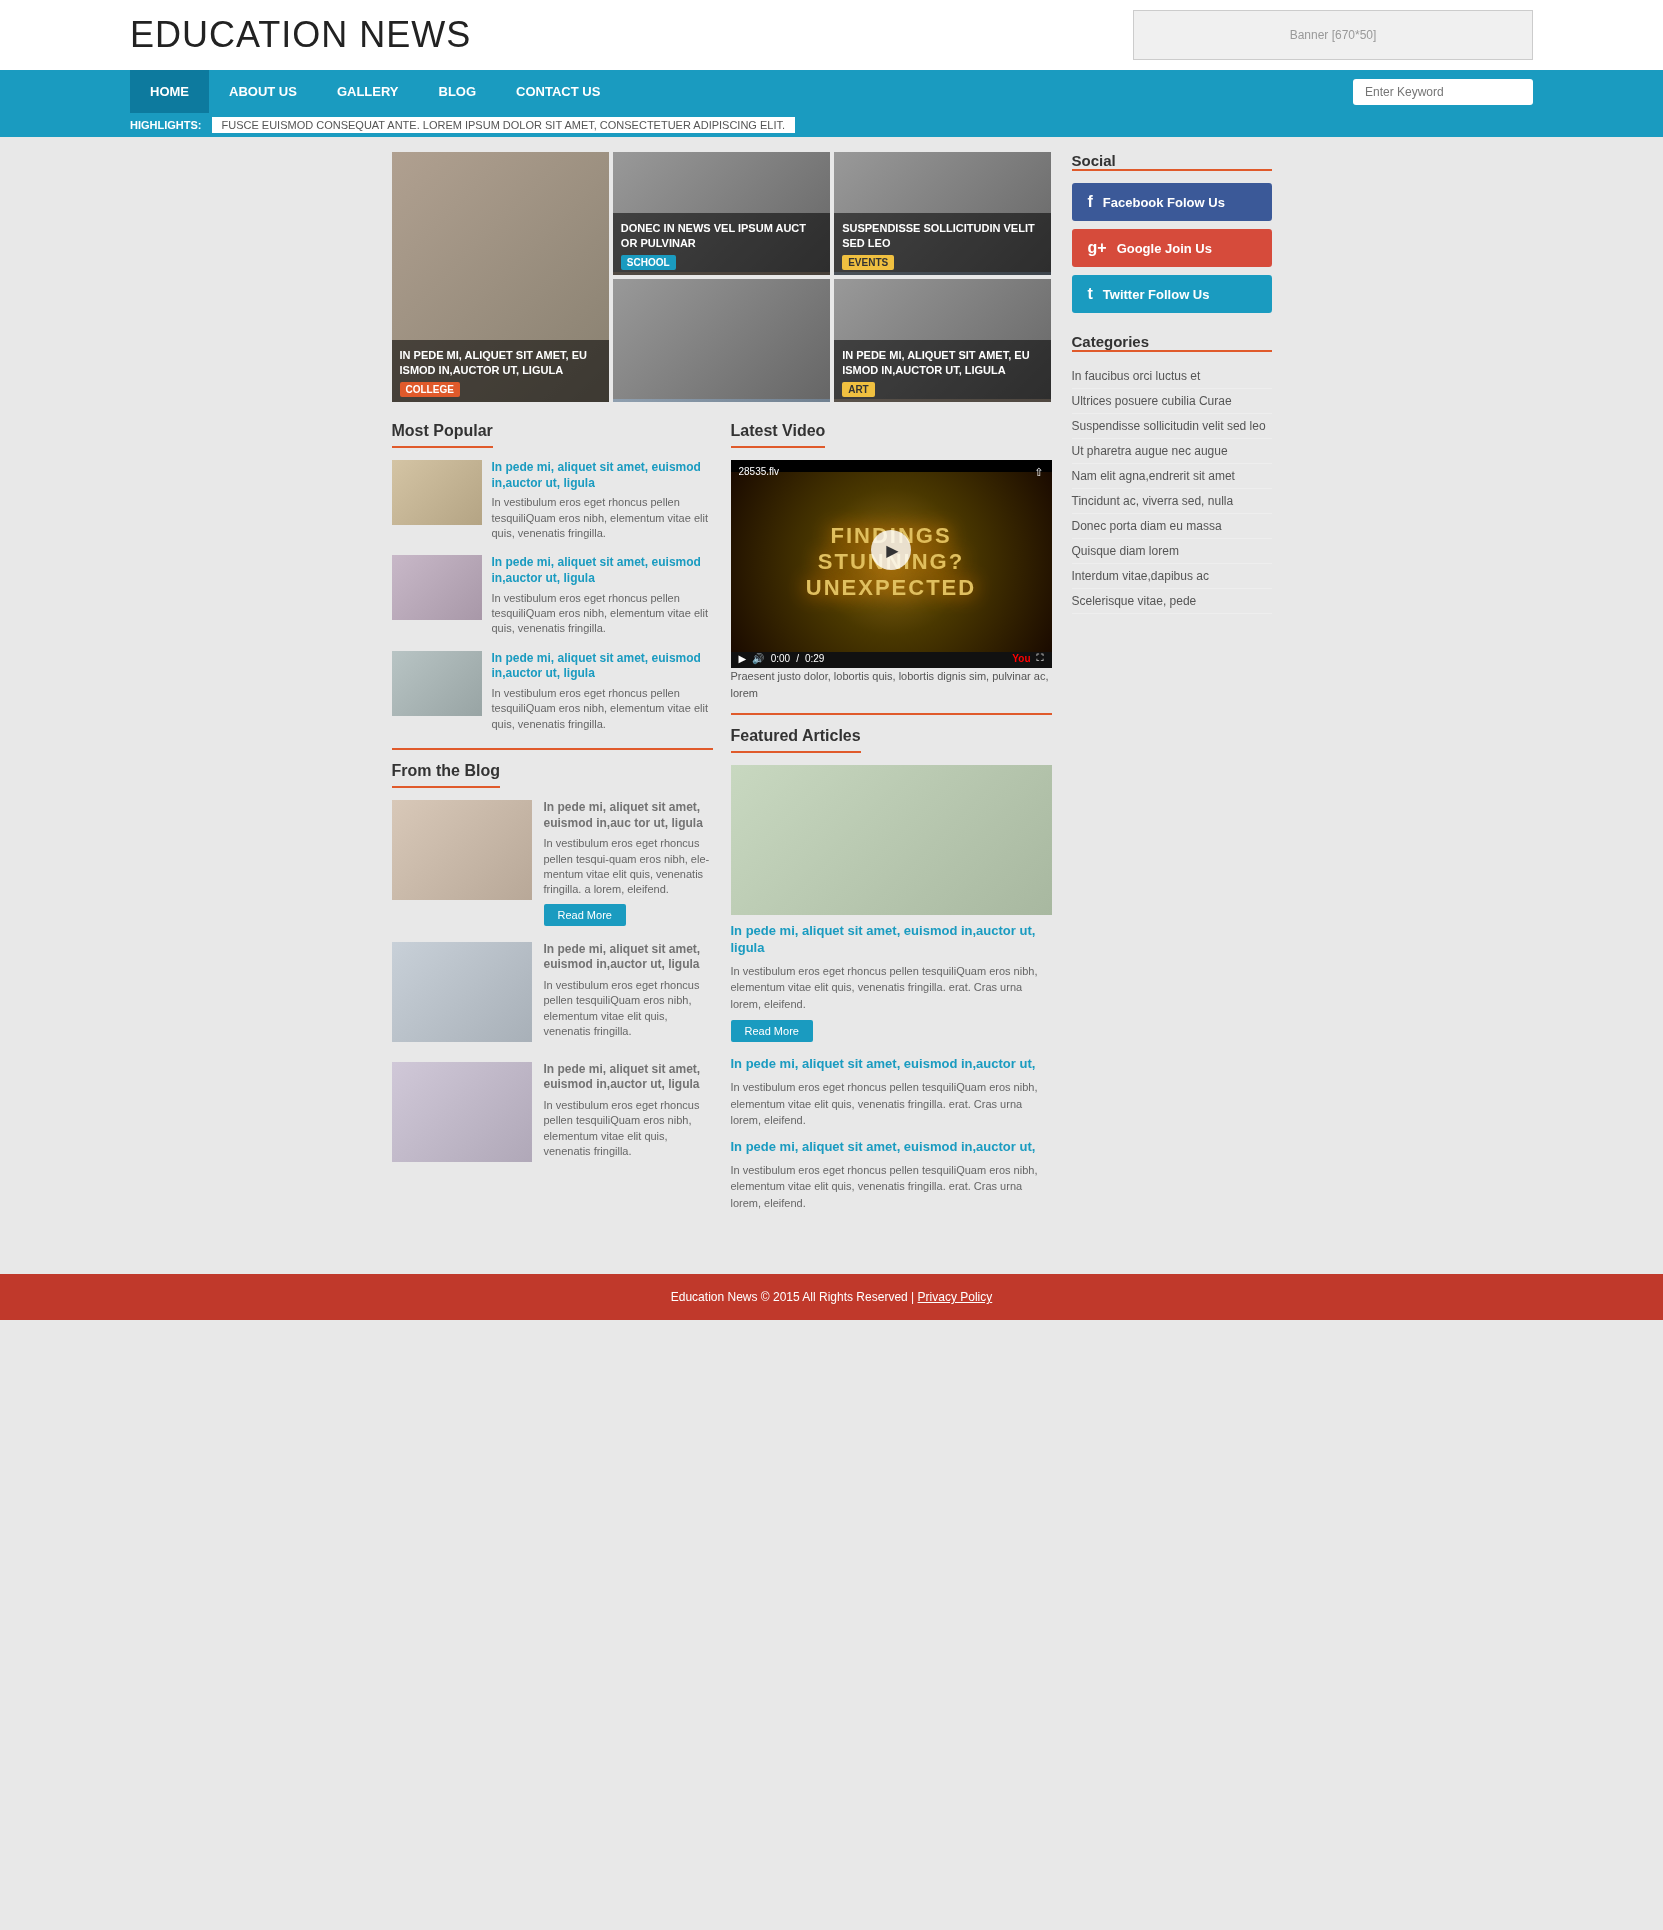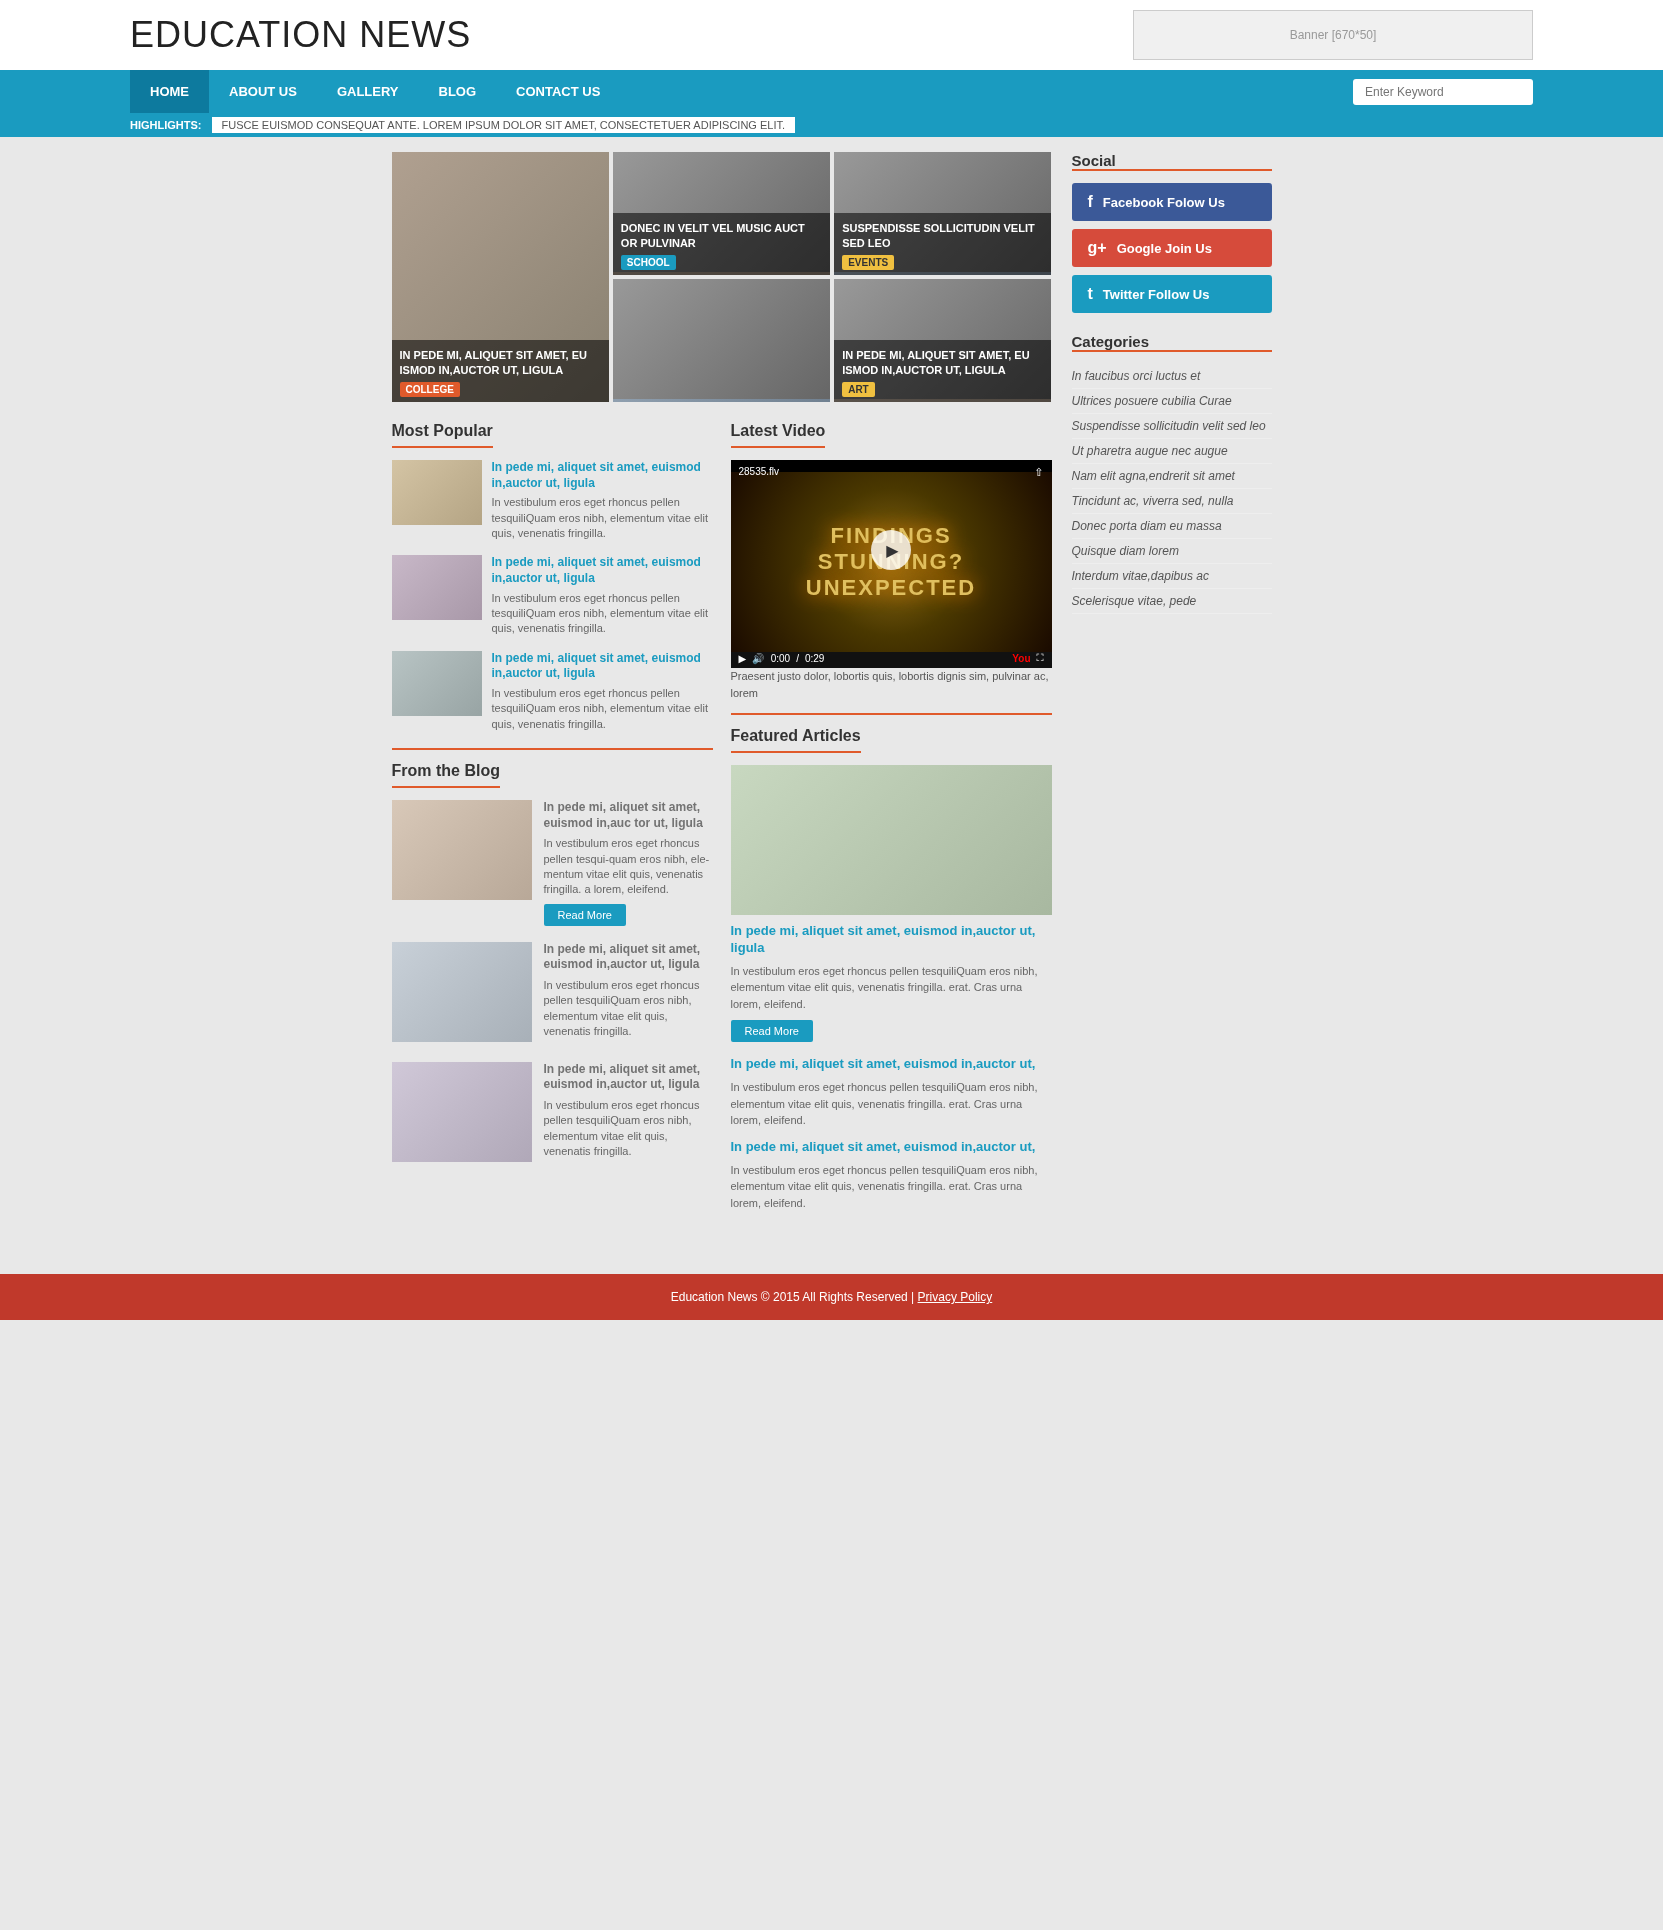--- a/index.html
+++ b/index.html
@@ -89,21 +89,21 @@
 
     
     .social-btn { display: flex; align-items: center; gap: 10px; color: #fff; font-size: 13px; font-weight: bold; padding: 10px 16px; border-radius: 3px; margin-bottom: 8px; cursor: pointer; }
     .social-btn.facebook { background: #3b5998; }
     .social-btn.google { background: #d64b3b; }
     .social-btn.twitter { background: #1a9bc0; }
     .social-icon { font-size: 16px; font-weight: bold; }
 
     
     .category-list { list-style: none; }
-    .category-list li { padding: 5px 0; border-bottom: 1px solid #eee; font-size: 12px; color: #555; cursor: pointer; font-style: italic; }
+    .category-list li { padding: 5px 0; border-bottom: 1px solid #eee; font-size: 12px; color: #555; cursor: pointer; }
 
     
     .archive-list { list-style: none; }
     .archive-list li { padding: 5px 0; border-bottom: 1px solid #eee; font-size: 12px; color: #555; cursor: pointer; }
 
     
     footer { background: #c0392b; color: #fff; text-align: center; padding: 16px; font-size: 12px; margin-top: 20px; }
     footer a { color: #fff; text-decoration: underline; }
 
     
@@ -141,21 +141,21 @@
       <div class="hero-main bg-student" style="height:250px;">
         <div class="hero-caption">
           <h3>IN PEDE MI, ALIQUET SIT AMET, EU ISMOD IN,AUCTOR UT, LIGULA</h3>
           <span class="tag tag-college">COLLEGE</span>
         </div>
       </div>
 
       <div class="hero-thumb bg-group">
         <div class="thumb-img"></div>
         <div class="hero-caption">
-          <h3>DONEC IN VELIT VEL MUSIC AUCT OR PULVINAR</h3>
+          <h3>DONEC IN NEWS VEL IPSUM AUCT OR PULVINAR</h3>
           <span class="tag tag-school">SCHOOL</span>
         </div>
       </div>
 
       <div class="hero-thumb bg-events">
         <div class="thumb-img"></div>
         <div class="hero-caption">
           <h3>SUSPENDISSE SOLLICITUDIN VELIT SED LEO</h3>
           <span class="tag tag-events">EVENTS</span>
         </div>

